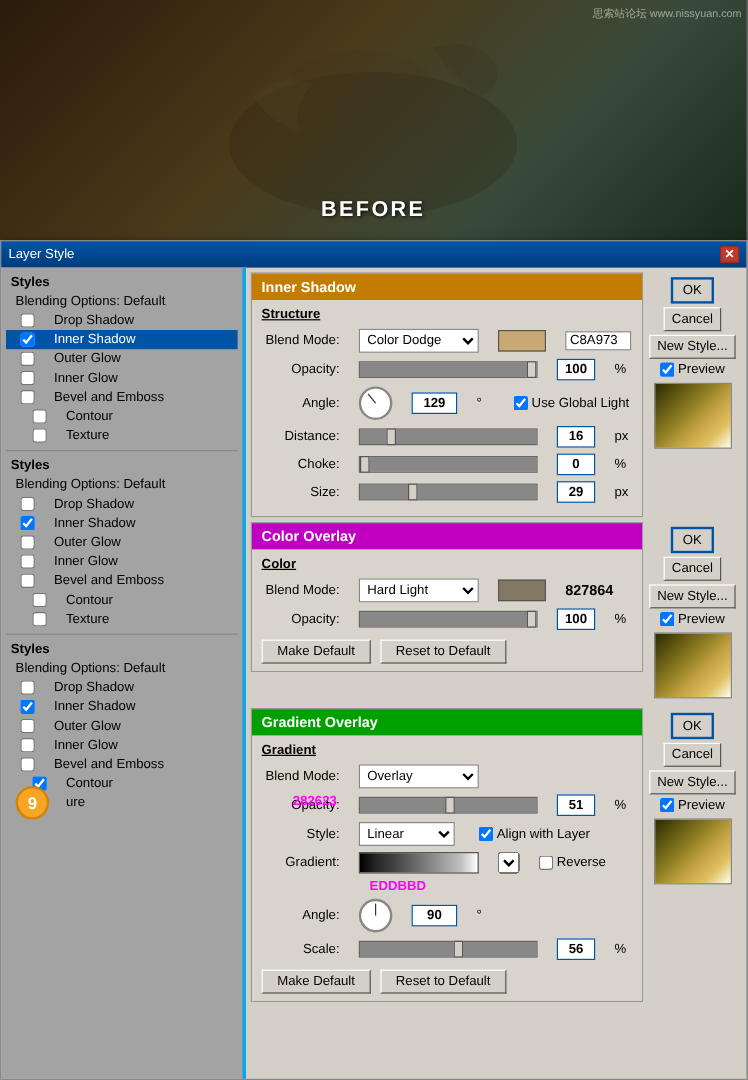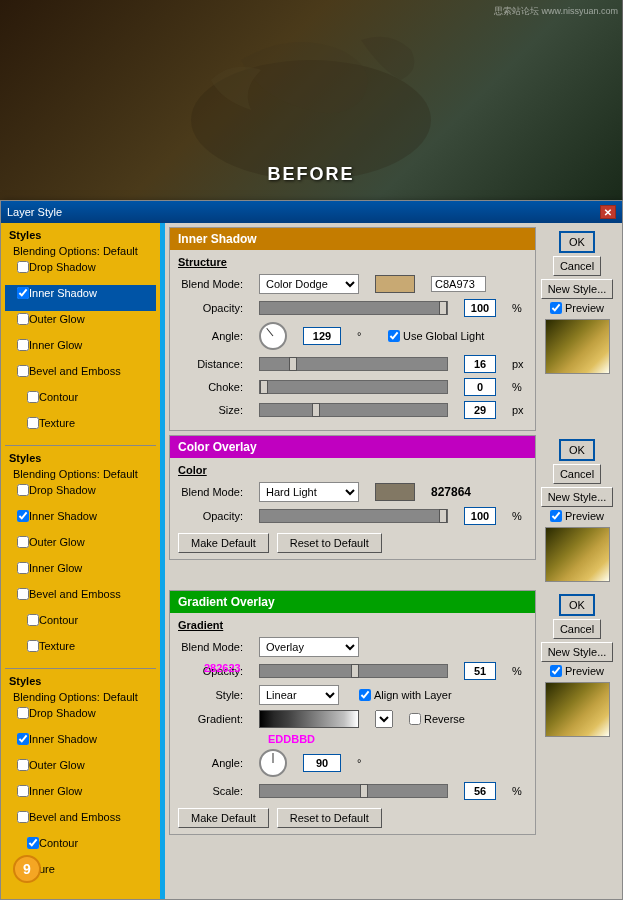--- a/index.html
+++ b/index.html
@@ -89,46 +89,46 @@
       justify-content: center;
       font-weight: bold;
     }
     .dialog-body {
       display: flex;
       height: calc(100% - 22px);
     }
 
     
     .left-panel {
-      width: 164px;
-      background: #eab308;
-      border-right: 5px solid #0ea5e9;
+      width: 204px;
+      background: #a3a3a3;
+      border-right: 3px solid #0ea5e9;
       overflow-y: auto;
       padding: 4px;
     }
     .styles-section {
       margin-bottom: 4px;
     }
     .styles-header {
       font-weight: bold;
       font-size: 11px;
       padding: 2px 4px;
       color: #000;
     }
     .blending-options {
       font-size: 11px;
       padding: 2px 4px 2px 8px;
       color: #000;
     }
     .layer-item {
-      padding: 2px 4px 12px 12px;
-      font-size: 11px;
-      display: flex;
-      align-items: center;
-      gap: 0;
+      padding: 2px 4px 2px 12px;
+      font-size: 11px;
+      display: flex;
+      align-items: center;
+      gap: 16px;
       cursor: pointer;
       color: #000;
     }
     .layer-item.active {
       background: #0054a6;
       color: white;
     }
     .layer-item input[type="checkbox"] {
       width: 12px;
       height: 12px;

